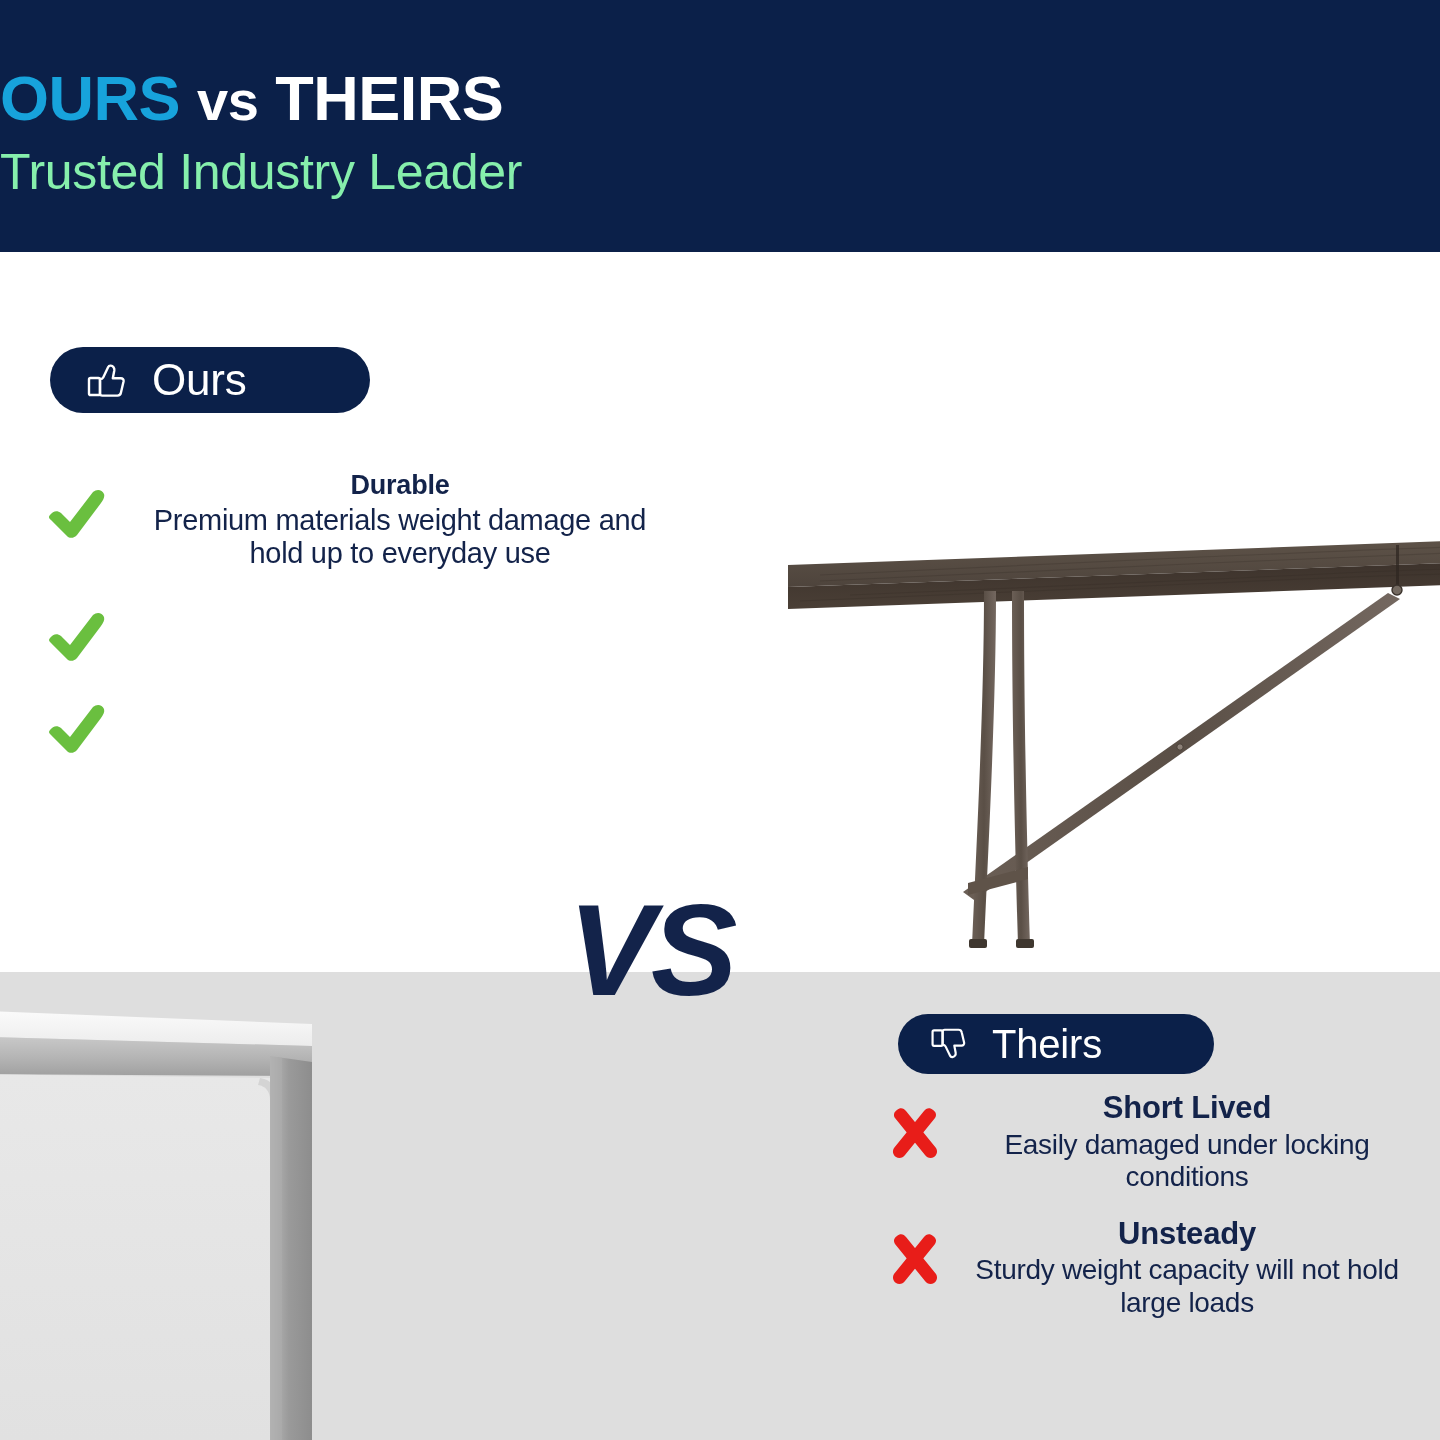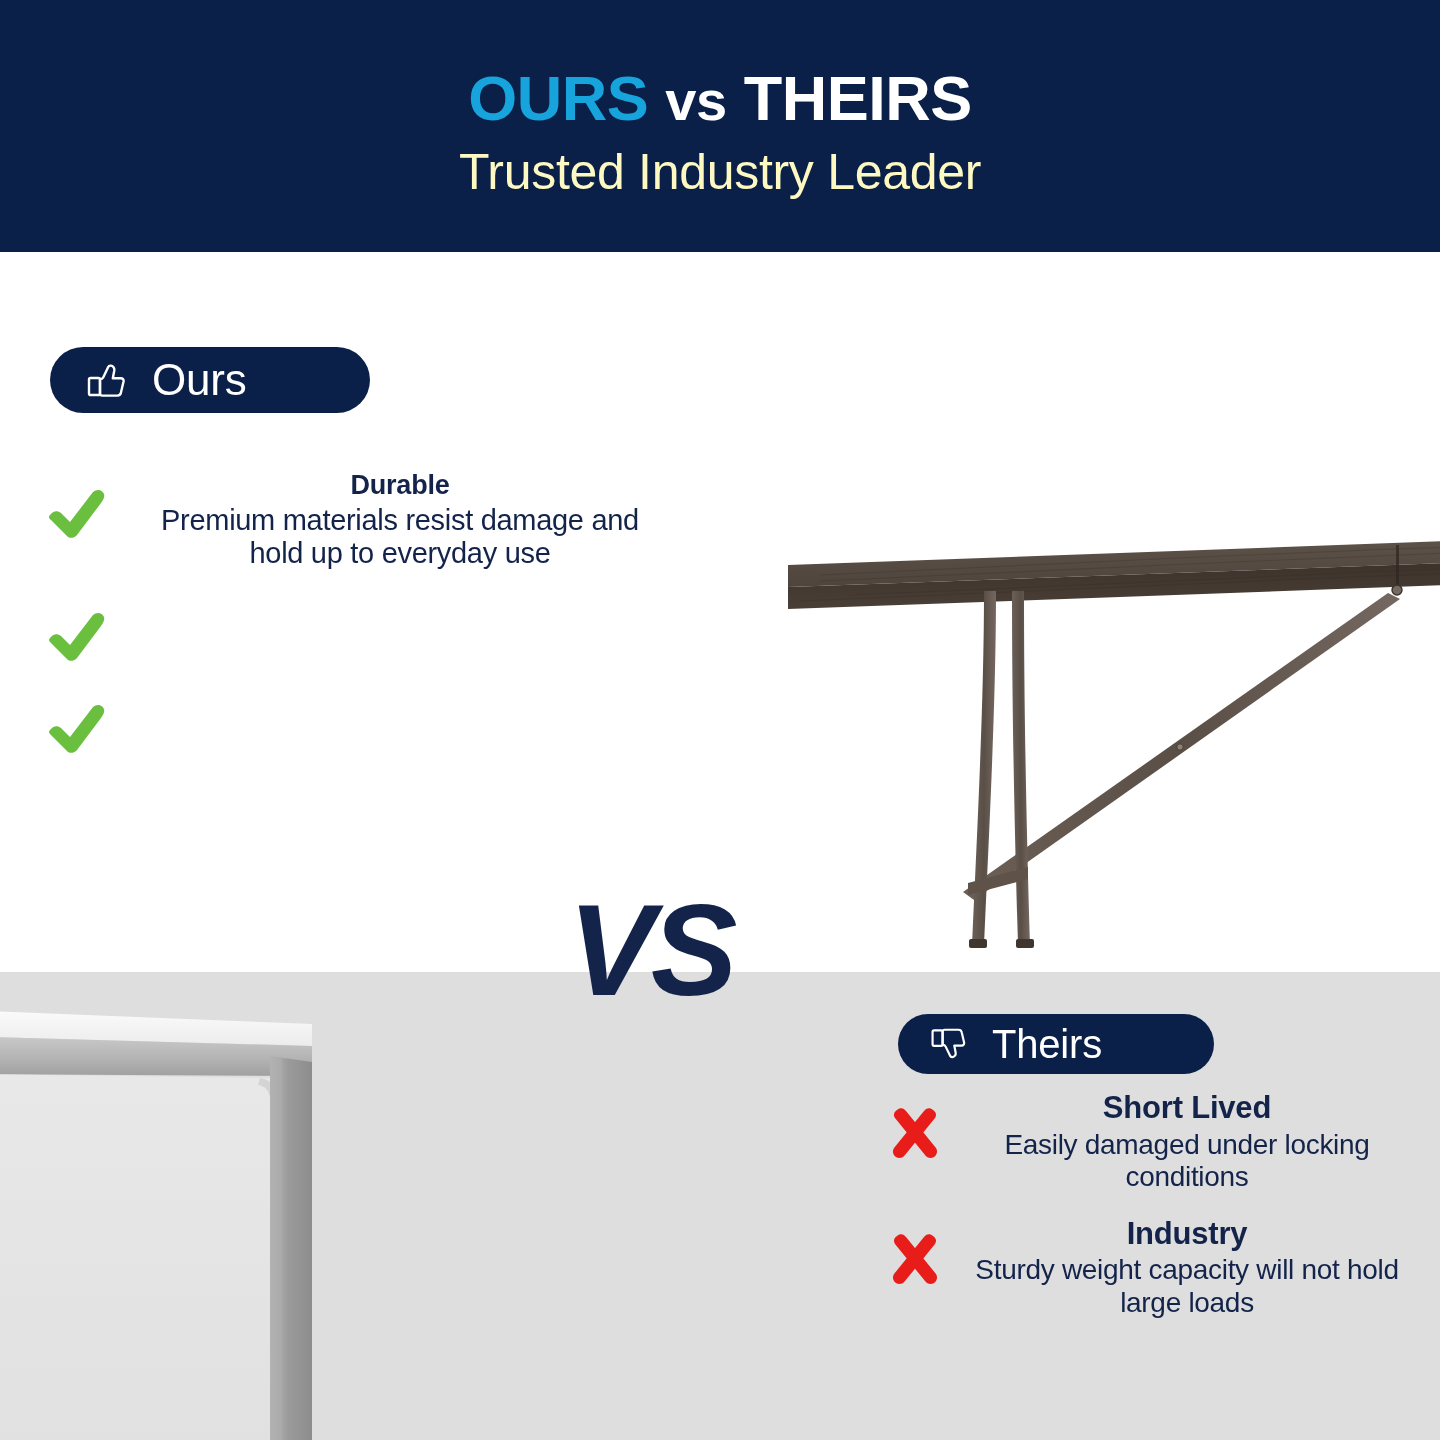--- a/index.html
+++ b/index.html
@@ -33,40 +33,40 @@
   }
 
   
   .header {
     position: absolute;
     left: 0; top: 0;
     width: 1440px; height: 252px;
     background: #0b2049;
     display: flex;
     flex-direction: column;
-    align-items: center;
+    align-items: flex-start;
     justify-content: center;
     box-sizing: border-box;
     padding-top: 14px;
   }
   .header-title {
     font-size: 63px;
     font-weight: bold;
     letter-spacing: -0.5px;
     line-height: 1.05;
     white-space: nowrap;
   }
   .header-title .ours { color: #17a3dc; }
   .header-title .vs-word { color: #ffffff; font-size: 56px; }
   .header-title .theirs { color: #ffffff; }
   .header-sub {
     margin-top: 12px;
     font-size: 50px;
     font-weight: 300;
-    color: #fef9c3;
+    color: #86efac;
     letter-spacing: -0.3px;
     white-space: nowrap;
   }
 
   
   .badge {
     position: absolute;
     display: flex;
     align-items: center;
     gap: 22px;
@@ -231,21 +231,21 @@
   <div class="feature-list" id="list-ours">
 
     <div class="feature-row">
       <span class="mark">
         <svg width="62" height="52" viewBox="0 0 62 52">
           <path d="M4,27 C7,23 11,22 15,25 L24,34 L47,4 C51,0.5 56,1.5 58,6 C59,9 57,12 55,15 L31,47 C28,50.5 23,51 20,47 L5,32 C2.5,30 2.5,28.5 4,27 Z" fill="#6abf3f"></path>
         </svg>
       </span>
       <div class="feature-text">
         <div class="feature-title">Durable</div>
-        <div class="feature-desc">Premium materials resist damage and hold up to everyday use</div>
+        <div class="feature-desc">Premium materials weight damage and hold up to everyday use</div>
       </div>
     </div>
 
     <div class="feature-row">
       <span class="mark">
         <svg width="62" height="52" viewBox="0 0 62 52">
           <path d="M4,27 C7,23 11,22 15,25 L24,34 L47,4 C51,0.5 56,1.5 58,6 C59,9 57,12 55,15 L31,47 C28,50.5 23,51 20,47 L5,32 C2.5,30 2.5,28.5 4,27 Z" fill="#6abf3f"></path>
         </svg>
       </span>
     </div>
@@ -327,20 +327,20 @@
     <div class="feature-row">
       <span class="mark">
         <svg width="54" height="54" viewBox="0 0 54 54">
           <g fill="#e81d19">
             <path d="M9,4 C12,1 16,2 18,5 L48,42 C50,45 49,49 46,51 C43,53 39,52 37,49 L7,12 C5,9 6,6 9,4 Z"></path>
             <path d="M45,4 C48,6 49,9 47,12 L17,49 C15,52 11,53 8,51 C5,49 4,45 6,42 L36,5 C38,2 42,1 45,4 Z"></path>
           </g>
         </svg>
       </span>
       <div class="feature-text">
-        <div class="feature-title">Industry</div>
+        <div class="feature-title">Unsteady</div>
         <div class="feature-desc">Sturdy weight capacity will not hold large loads</div>
       </div>
     </div>
 
   </div>
 
 </div>
 
 </body></html>

